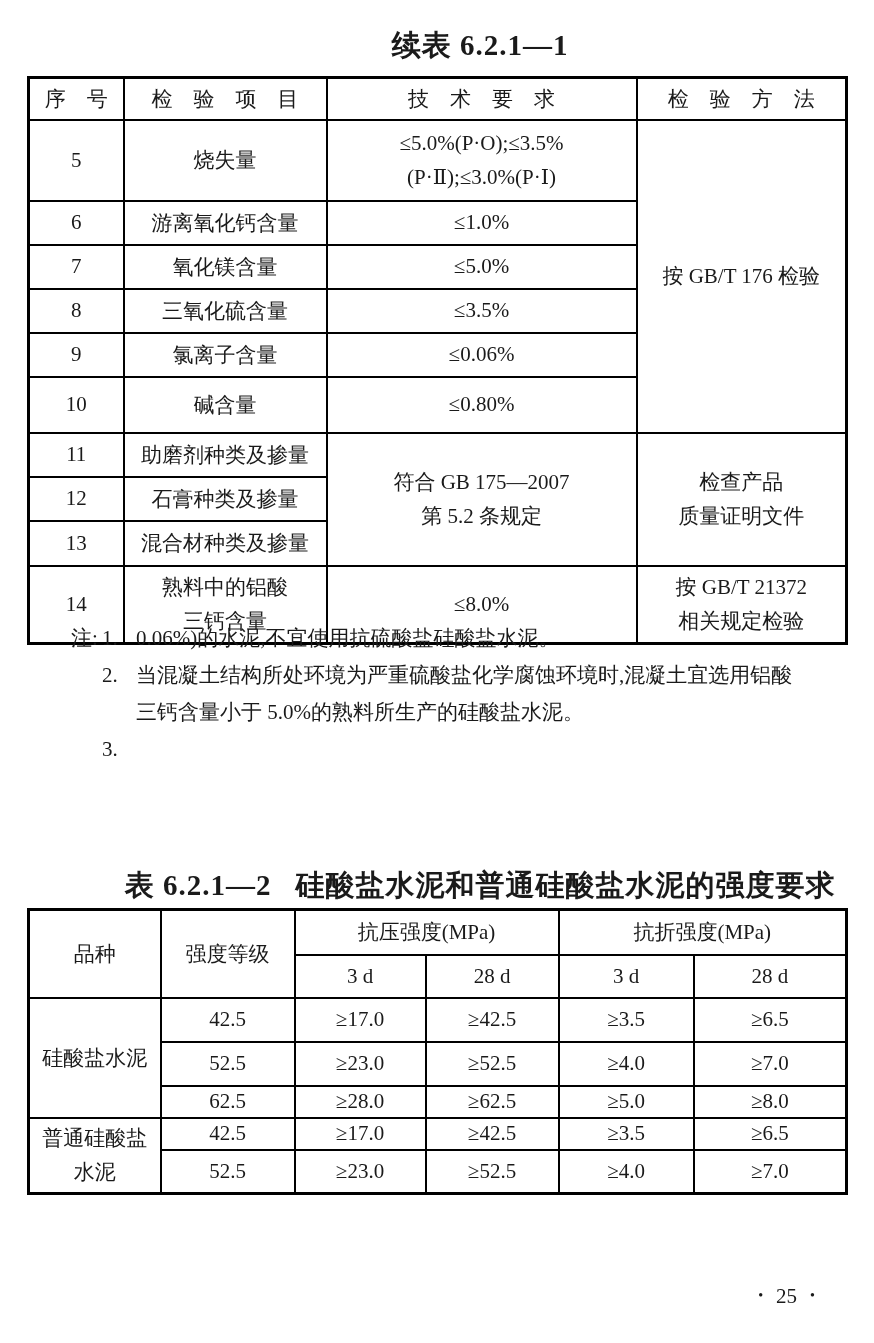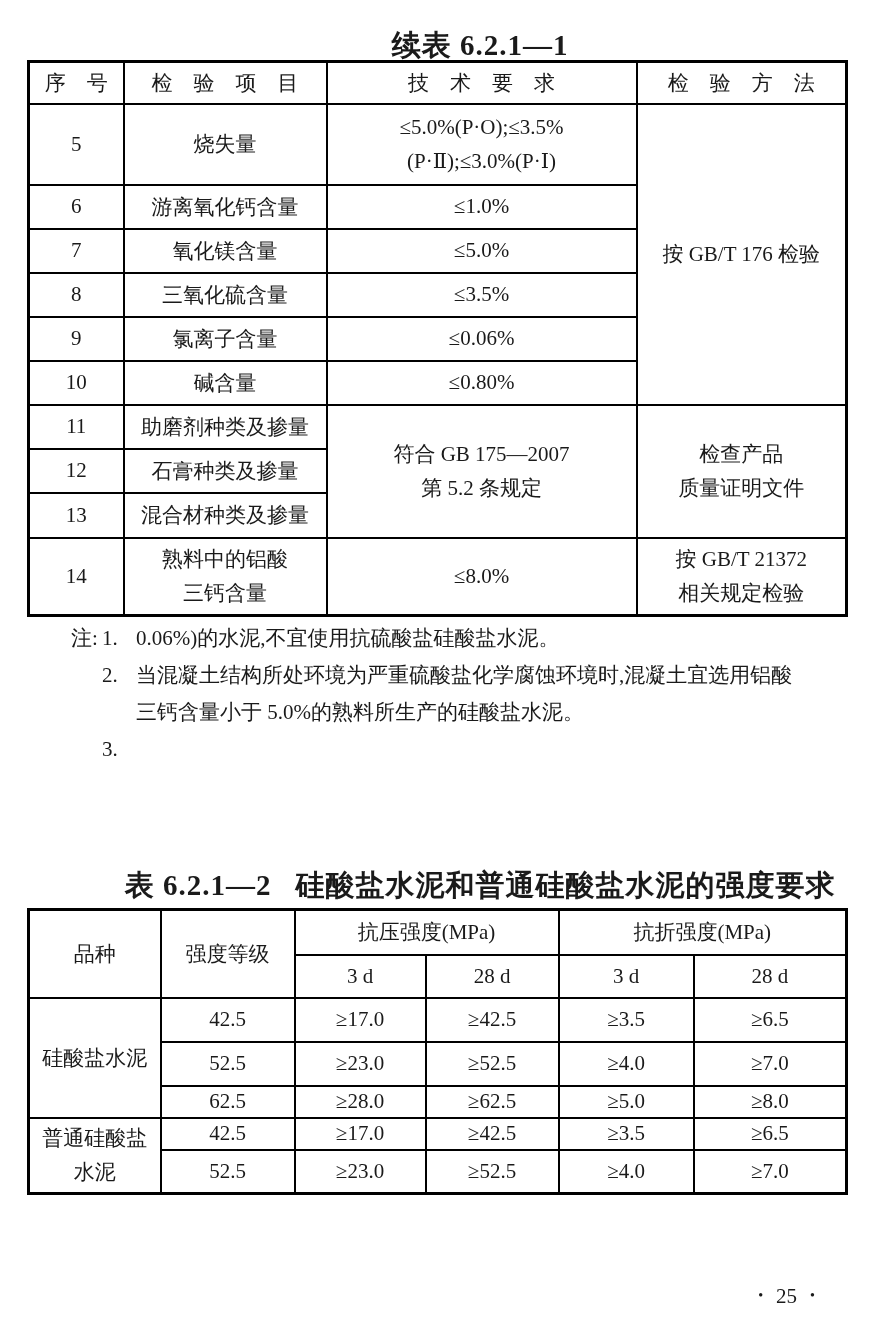--- a/index.html
+++ b/index.html
@@ -9,21 +9,21 @@
     margin:0 auto;overflow:hidden;
   }
   .doc-title{
     position:absolute;left:0;width:874px;text-align:center;
     font-weight:bold;font-size:29px;letter-spacing:1px;padding-left:43px;
   }
   .t1-title{top:26px;}
   .t2-title{top:866px;}
   .t2-title .gap{margin-left:24px;}
   table{border-collapse:collapse;position:absolute;table-layout:fixed;border:3px solid #000;}
-  .t1{left:27px;top:60px;width:818px;padding-left:35px;}
+  .t1{left:27px;top:76px;width:818px;padding-left:35px;}
   .t2{left:27px;top:908px;width:818px;}
   td,th{
     border:2px solid #000;text-align:center;vertical-align:middle;
     font-weight:normal;font-size:21px;padding:0 2px;overflow:hidden;
   }
   .cell-line{display:block;line-height:34px;white-space:nowrap;}
   .notes{position:absolute;left:71px;top:620px;font-size:21px;}
   .note{display:flex;}
   .note-prefix{width:31px;flex:none;line-height:37px;}
   .note-num{width:34px;flex:none;line-height:37px;}
@@ -74,21 +74,21 @@
     <tr style="height:44px">
       <td>8</td>
       <td>三氧化硫含量</td>
       <td>≤3.5%</td>
     </tr>
     <tr style="height:44px">
       <td>9</td>
       <td>氯离子含量</td>
       <td>≤0.06%</td>
     </tr>
-    <tr style="height:44px">
+    <tr style="height:56px">
       <td>10</td>
       <td>碱含量</td>
       <td>≤0.80%</td>
     </tr>
     <tr style="height:44px">
       <td>11</td>
       <td>助磨剂种类及掺量</td>
       <td rowspan="3">
         <span class="cell-line">符合 GB 175—2007</span>
         <span class="cell-line">第 5.2 条规定</span>

